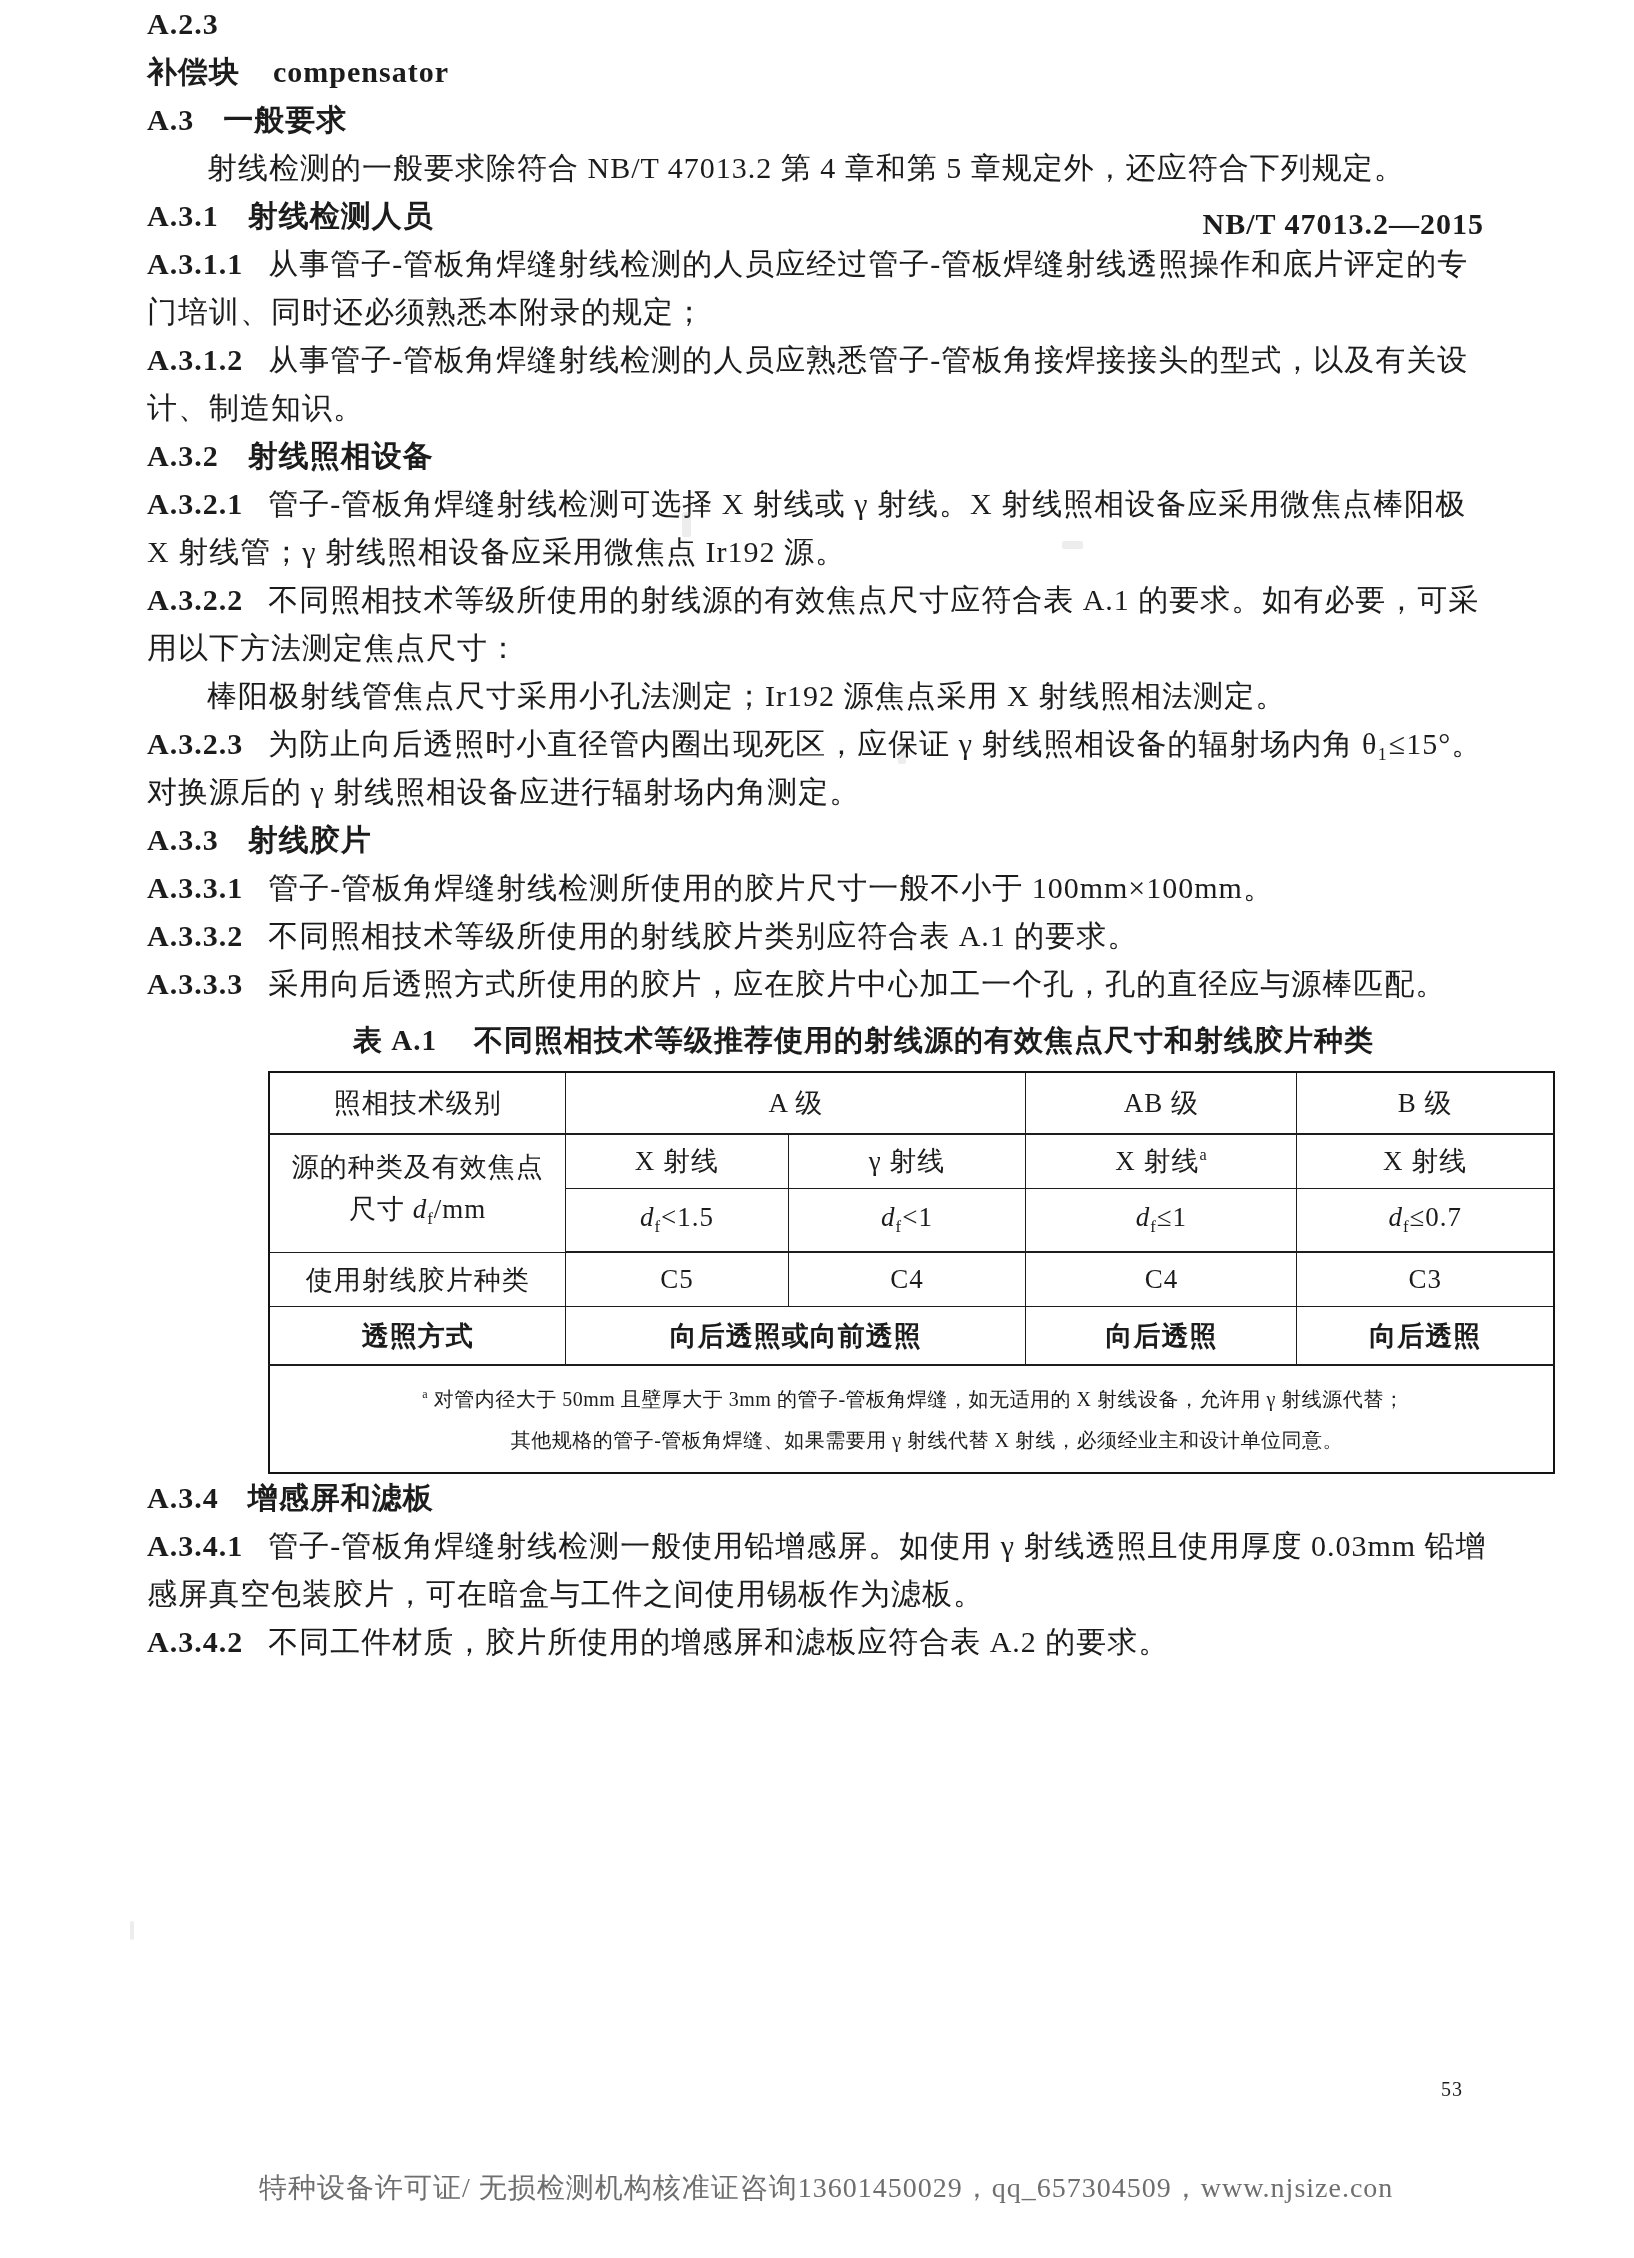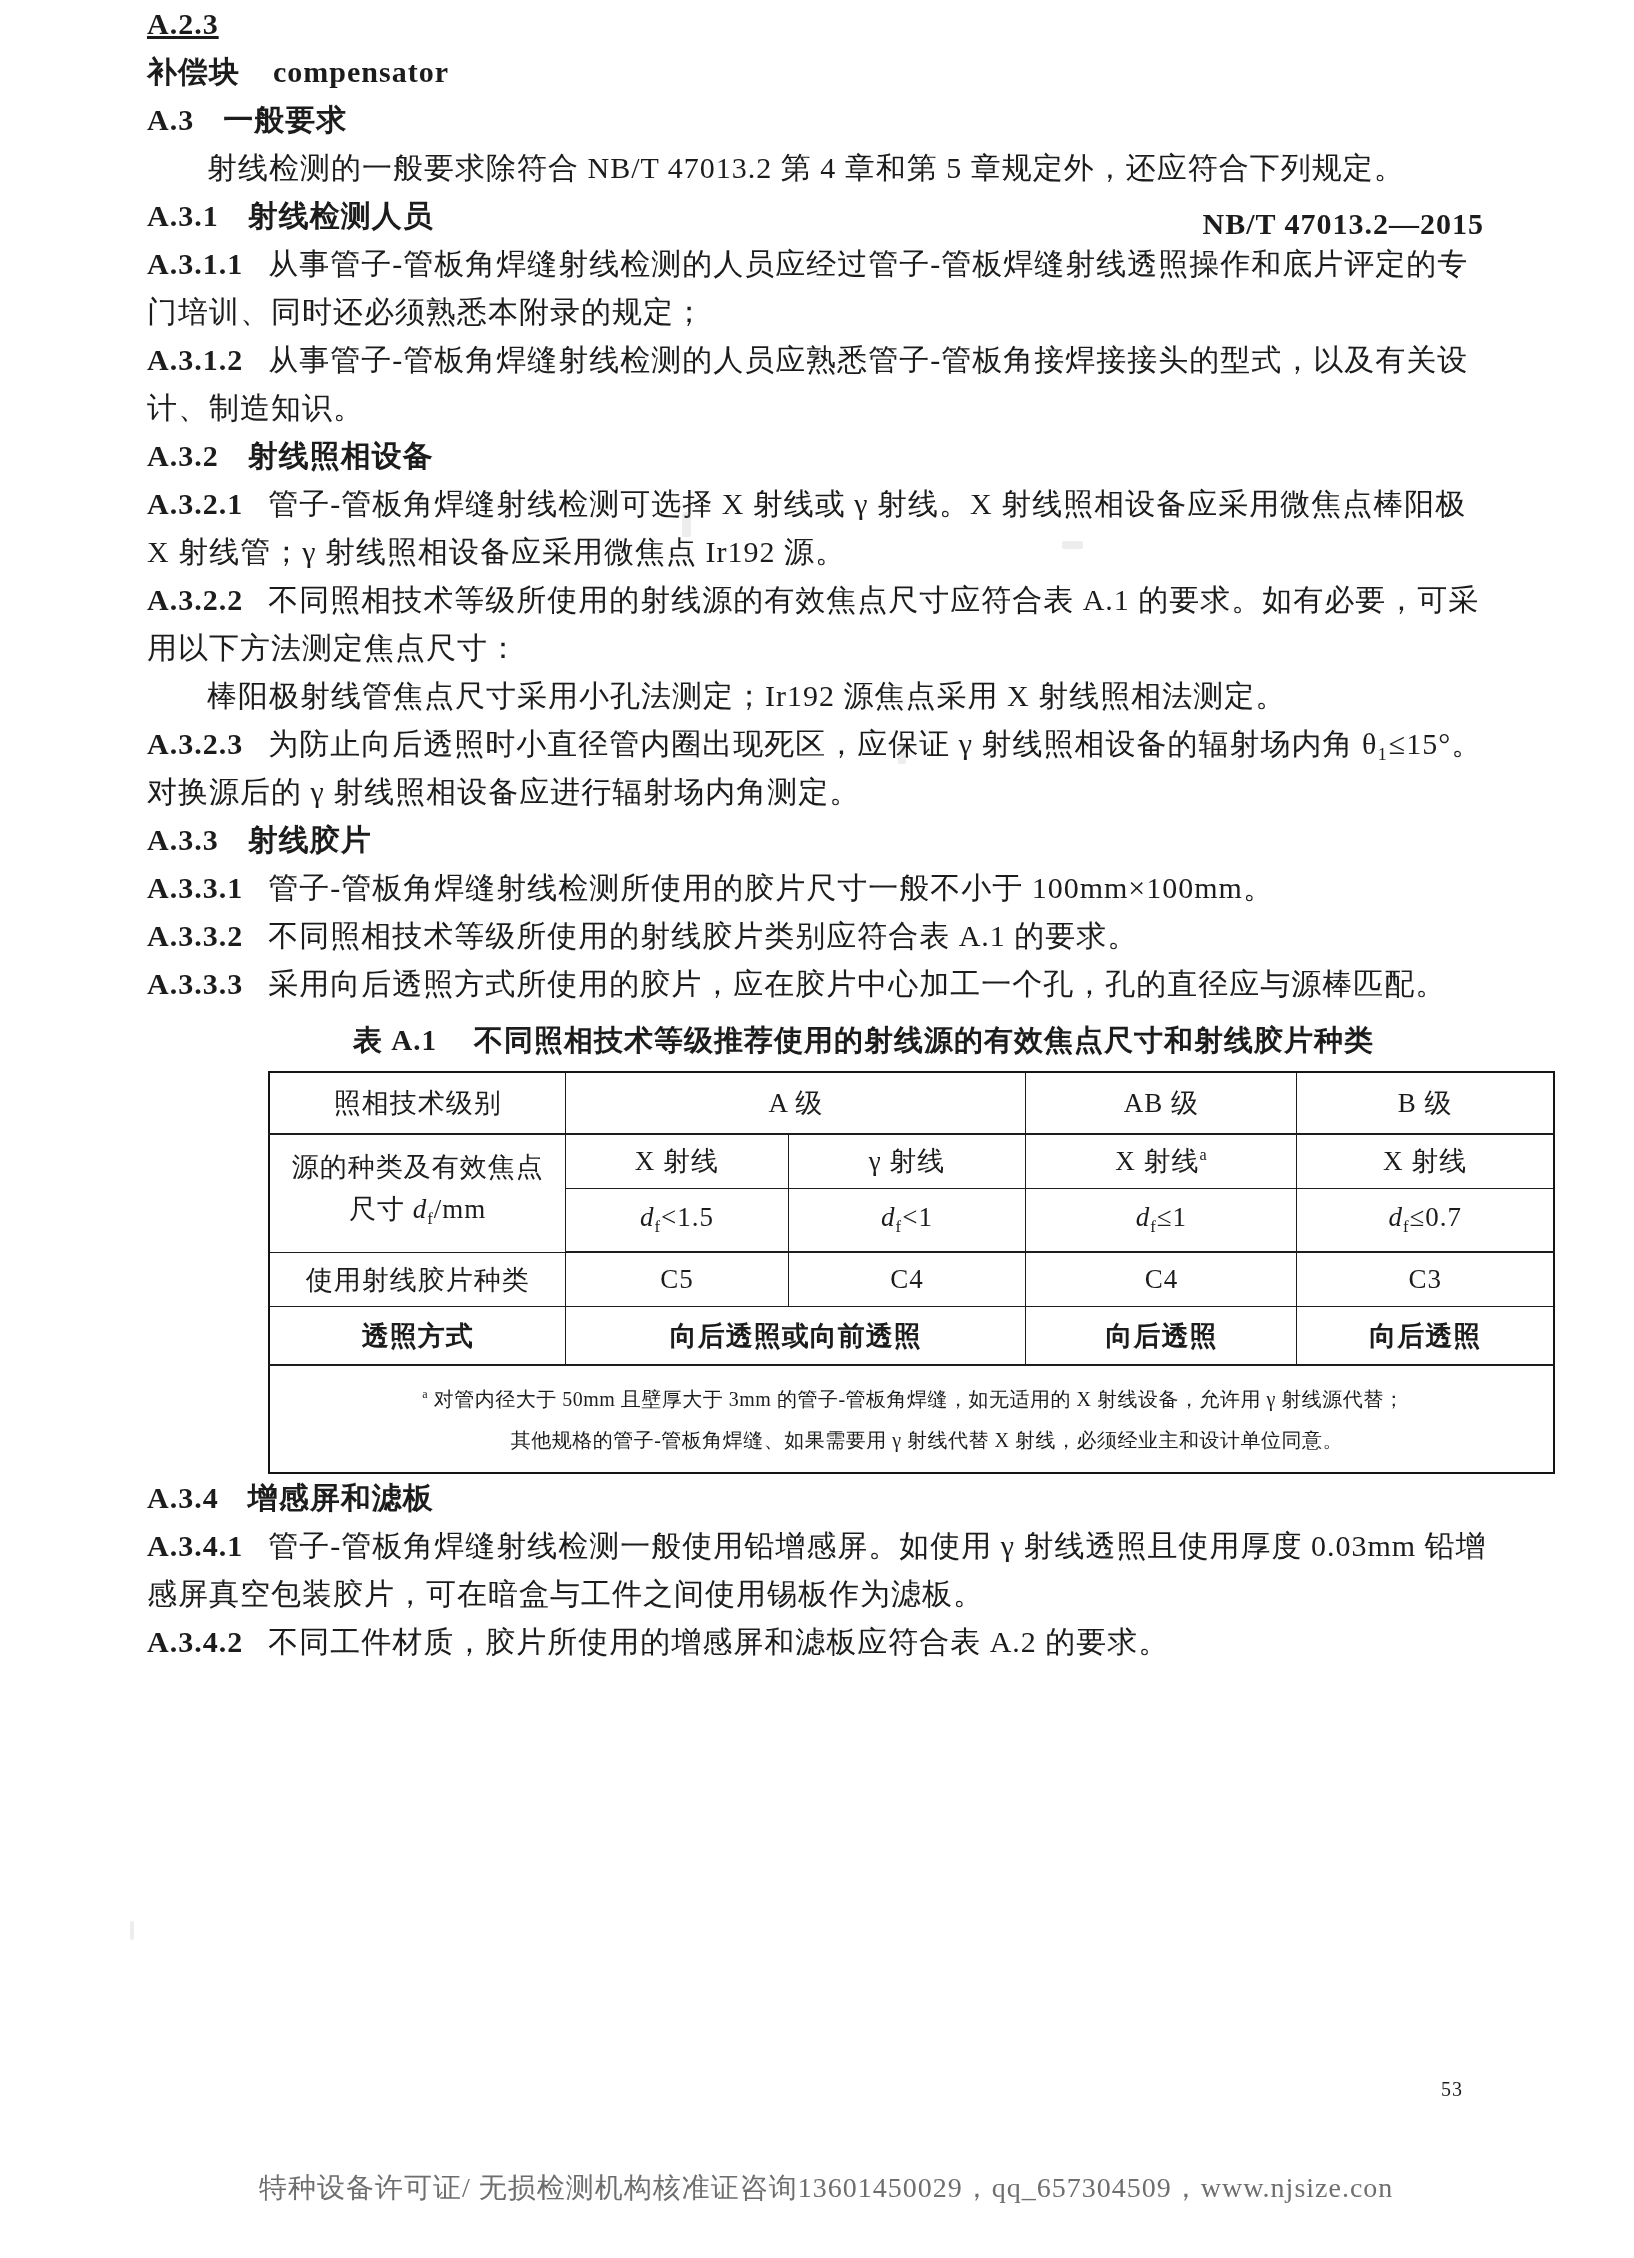--- a/index.html
+++ b/index.html
@@ -11,21 +11,21 @@
     font-family:"Liberation Serif", serif;
     overflow:hidden;
   }
   .std-header {
     position:absolute; top:207px; right:151px;
     font-size:30px; letter-spacing:1px; font-weight:bold;
   }
   .content { position:absolute; left:147px; top:0; width:1342px; }
   .content p, .content h3 { margin:0; }
   .line { font-size:30px; line-height:48px; letter-spacing:1px; }
-  .first-block { margin-top:285px;text-decoration:underline; }
+  .first-block { margin-top:285px; }
   .num-only { font-weight:bold; }
   .term { margin-left:60px; font-weight:bold; }
   .term .en { margin-left:33px; font-family:"Liberation Serif", serif; }
   .indent { text-indent:60px; }
   .heading { font-weight:bold; }
   .gap-lg { margin-top:17.4px; }
   .gap-sm { margin-top:7.7px; }
   .h-num { margin-right:29px; }
   .c-num { font-weight:bold; margin-right:25px; white-space:nowrap; }
   

